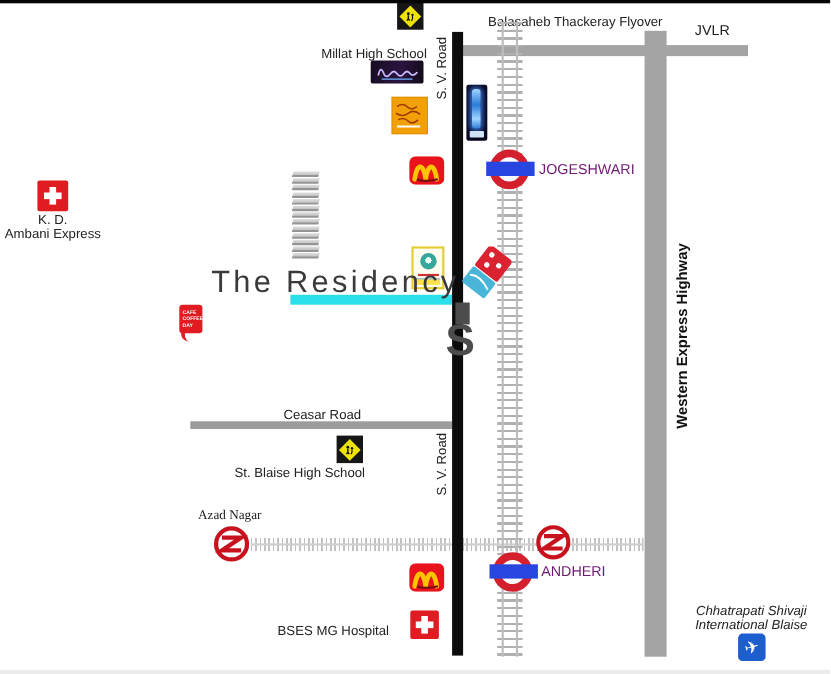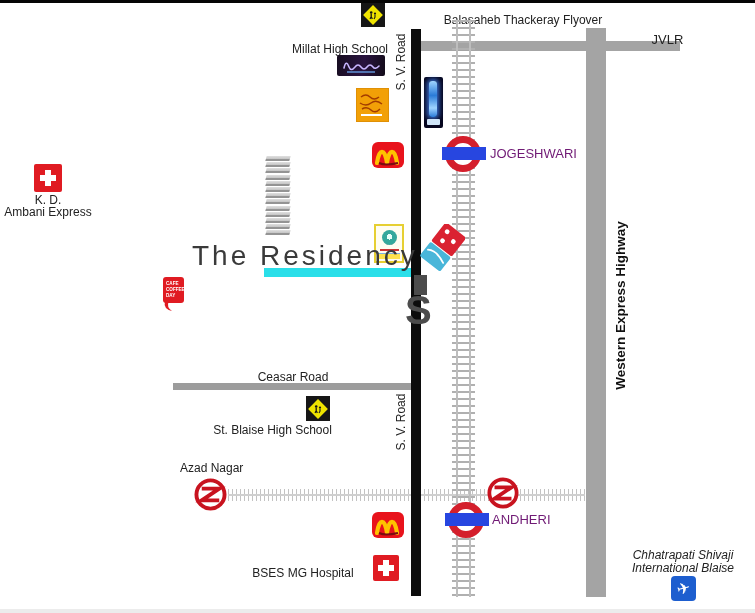--- a/index.html
+++ b/index.html
@@ -86,35 +86,35 @@
 
   <div class="road-gray" style="left:420px;top:41px;width:260px;height:10px;"></div>
   <div class="road-gray" style="left:586px;top:28px;width:20px;height:569px;"></div>
   <div class="road-gray" style="left:173px;top:383px;width:238px;height:7px;background:#9c9c9c;"></div>
   <div class="rail-h"></div>
   <div class="rail-v"></div>
   <div class="road-black"></div>
   <div class="cyan-road"></div>
 
   <div class="lbl ctr" style="left:438px;top:13px;width:170px;">Balasaheb Thackeray Flyover</div>
-  <div class="lbl ctr" style="left:625px;top:32px;width:45px;font-size:13px;margin-left:20px;">JVLR</div>
+  <div class="lbl ctr" style="left:625px;top:20px;width:45px;font-size:13px;">JVLR</div>
   <div class="lbl ctr rot" style="left:370px;top:55px;width:62px;">S. V. Road</div>
   <div class="lbl ctr rot" style="left:370px;top:415px;width:62px;">S. V. Road</div>
   <div class="lbl ctr rot bold" style="left:535px;top:298px;width:170px;font-size:13.5px;color:#111;">Western Express Highway</div>
   <div class="lbl ctr" style="left:233px;top:370px;width:120px;">Ceasar Road</div>
 
   <div class="ring" style="left:445px;top:136px;"></div>
   <div class="rbar" style="left:442px;top:147px;"></div>
   <div class="station-lbl" style="left:490px;top:146px;">JOGESHWARI</div>
 
   <div class="ring" style="left:448px;top:502px;"></div>
   <div class="rbar" style="left:445px;top:513px;"></div>
   <div class="station-lbl" style="left:492px;top:512px;">ANDHERI</div>
 
-  <div class="lbl" style="left:180px;top:461px;">Azad Nagar</div>
+  <div class="lbl" style="left:180px;top:461px;font-family:Liberation Serif, serif;">Azad Nagar</div>
   <div class="metro" style="left:194px;top:478px;">
     <svg width="33" height="33" viewBox="0 0 34 34">
       <circle cx="17" cy="17" r="14.5" fill="#fff" stroke="#c8131f" stroke-width="4"></circle>
       <path d="M8 11 H26 L8 23 H26" fill="none" stroke="#c8131f" stroke-width="4"></path>
     </svg>
   </div>
   <div class="metro" style="left:487px;top:477px;">
     <svg width="32" height="32" viewBox="0 0 34 34">
       <circle cx="17" cy="17" r="14.5" fill="#fff" stroke="#c8131f" stroke-width="4"></circle>
       <path d="M8 11 H26 L8 23 H26" fill="none" stroke="#c8131f" stroke-width="4"></path>

